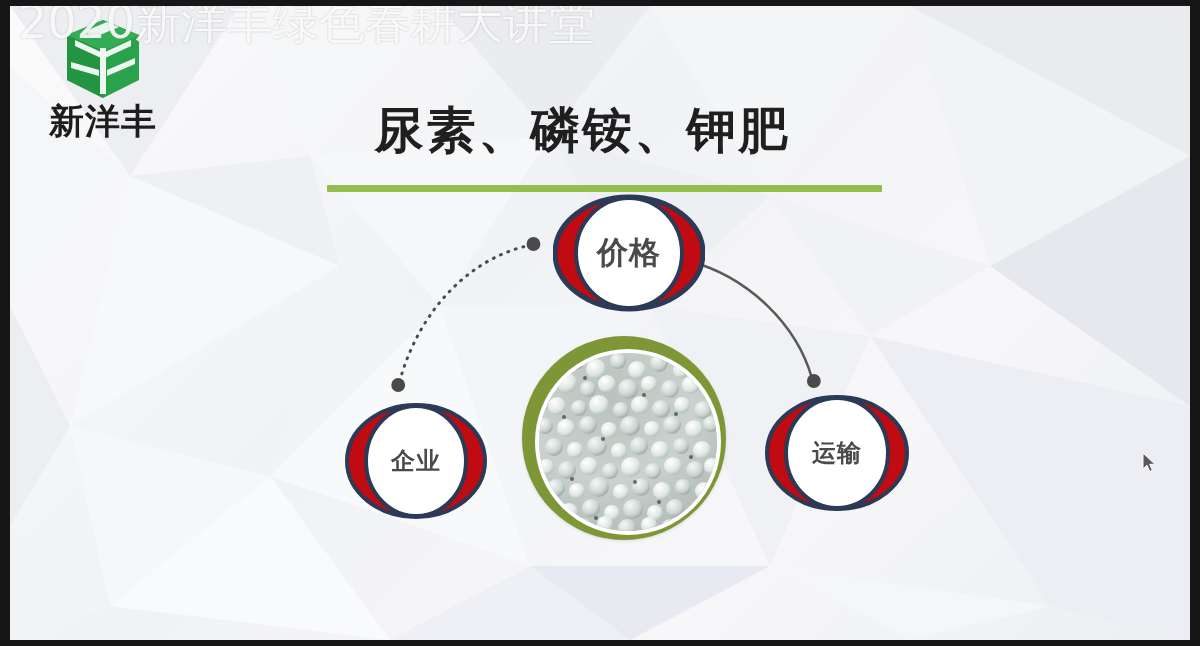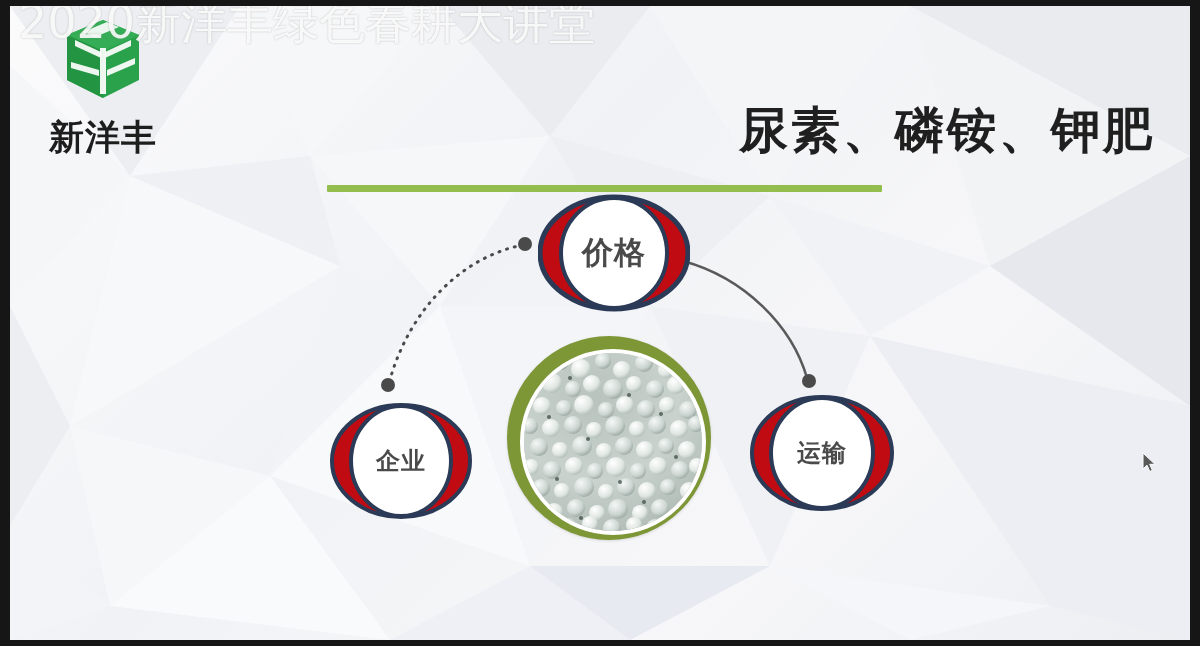--- a/index.html
+++ b/index.html
@@ -63,21 +63,21 @@
     margin: 0 auto;
     display: block;
   }
   #logo-wordmark {
     font-family: "DejaVu Sans", "Liberation Sans", sans-serif;
     font-size: 35px;
     font-weight: bold;
     color: #1d1d1d;
     letter-spacing: 1px;
     line-height: 1;
-    margin-top: 20px;
+    margin-top: 4px;
   }
 
   
   #watermark {
     position: absolute;
     left: 8px;
     top: -4px;
     width: 620px;
     z-index: 9;
     pointer-events: none;
@@ -92,21 +92,21 @@
     white-space: nowrap;
   }
   .wm-line.l2 { padding-left: 102px; }
 
   
   #slide-title {
     position: absolute;
     left: 0;
     top: 92px;
     width: 1145px;
-    text-align: right;
+    text-align: center;
     font-family: "DejaVu Sans", "Liberation Sans", sans-serif;
     font-size: 49px;
     font-weight: bold;
     color: #1f1f1f;
     letter-spacing: 3px;
     z-index: 4;
   }
   #title-rule {
     position: absolute;
     left: 317px;
@@ -116,20 +116,21 @@
     background: #93be4e;
     border-radius: 1px;
     z-index: 4;
   }
 
   
   #diagram {
     position: absolute;
     inset: 0;
     z-index: 5;
+    margin-left: 15px;
   }
   #connectors {
     position: absolute;
     inset: 0;
     width: 100%;
     height: 100%;
     z-index: 3;
   }
 
   

